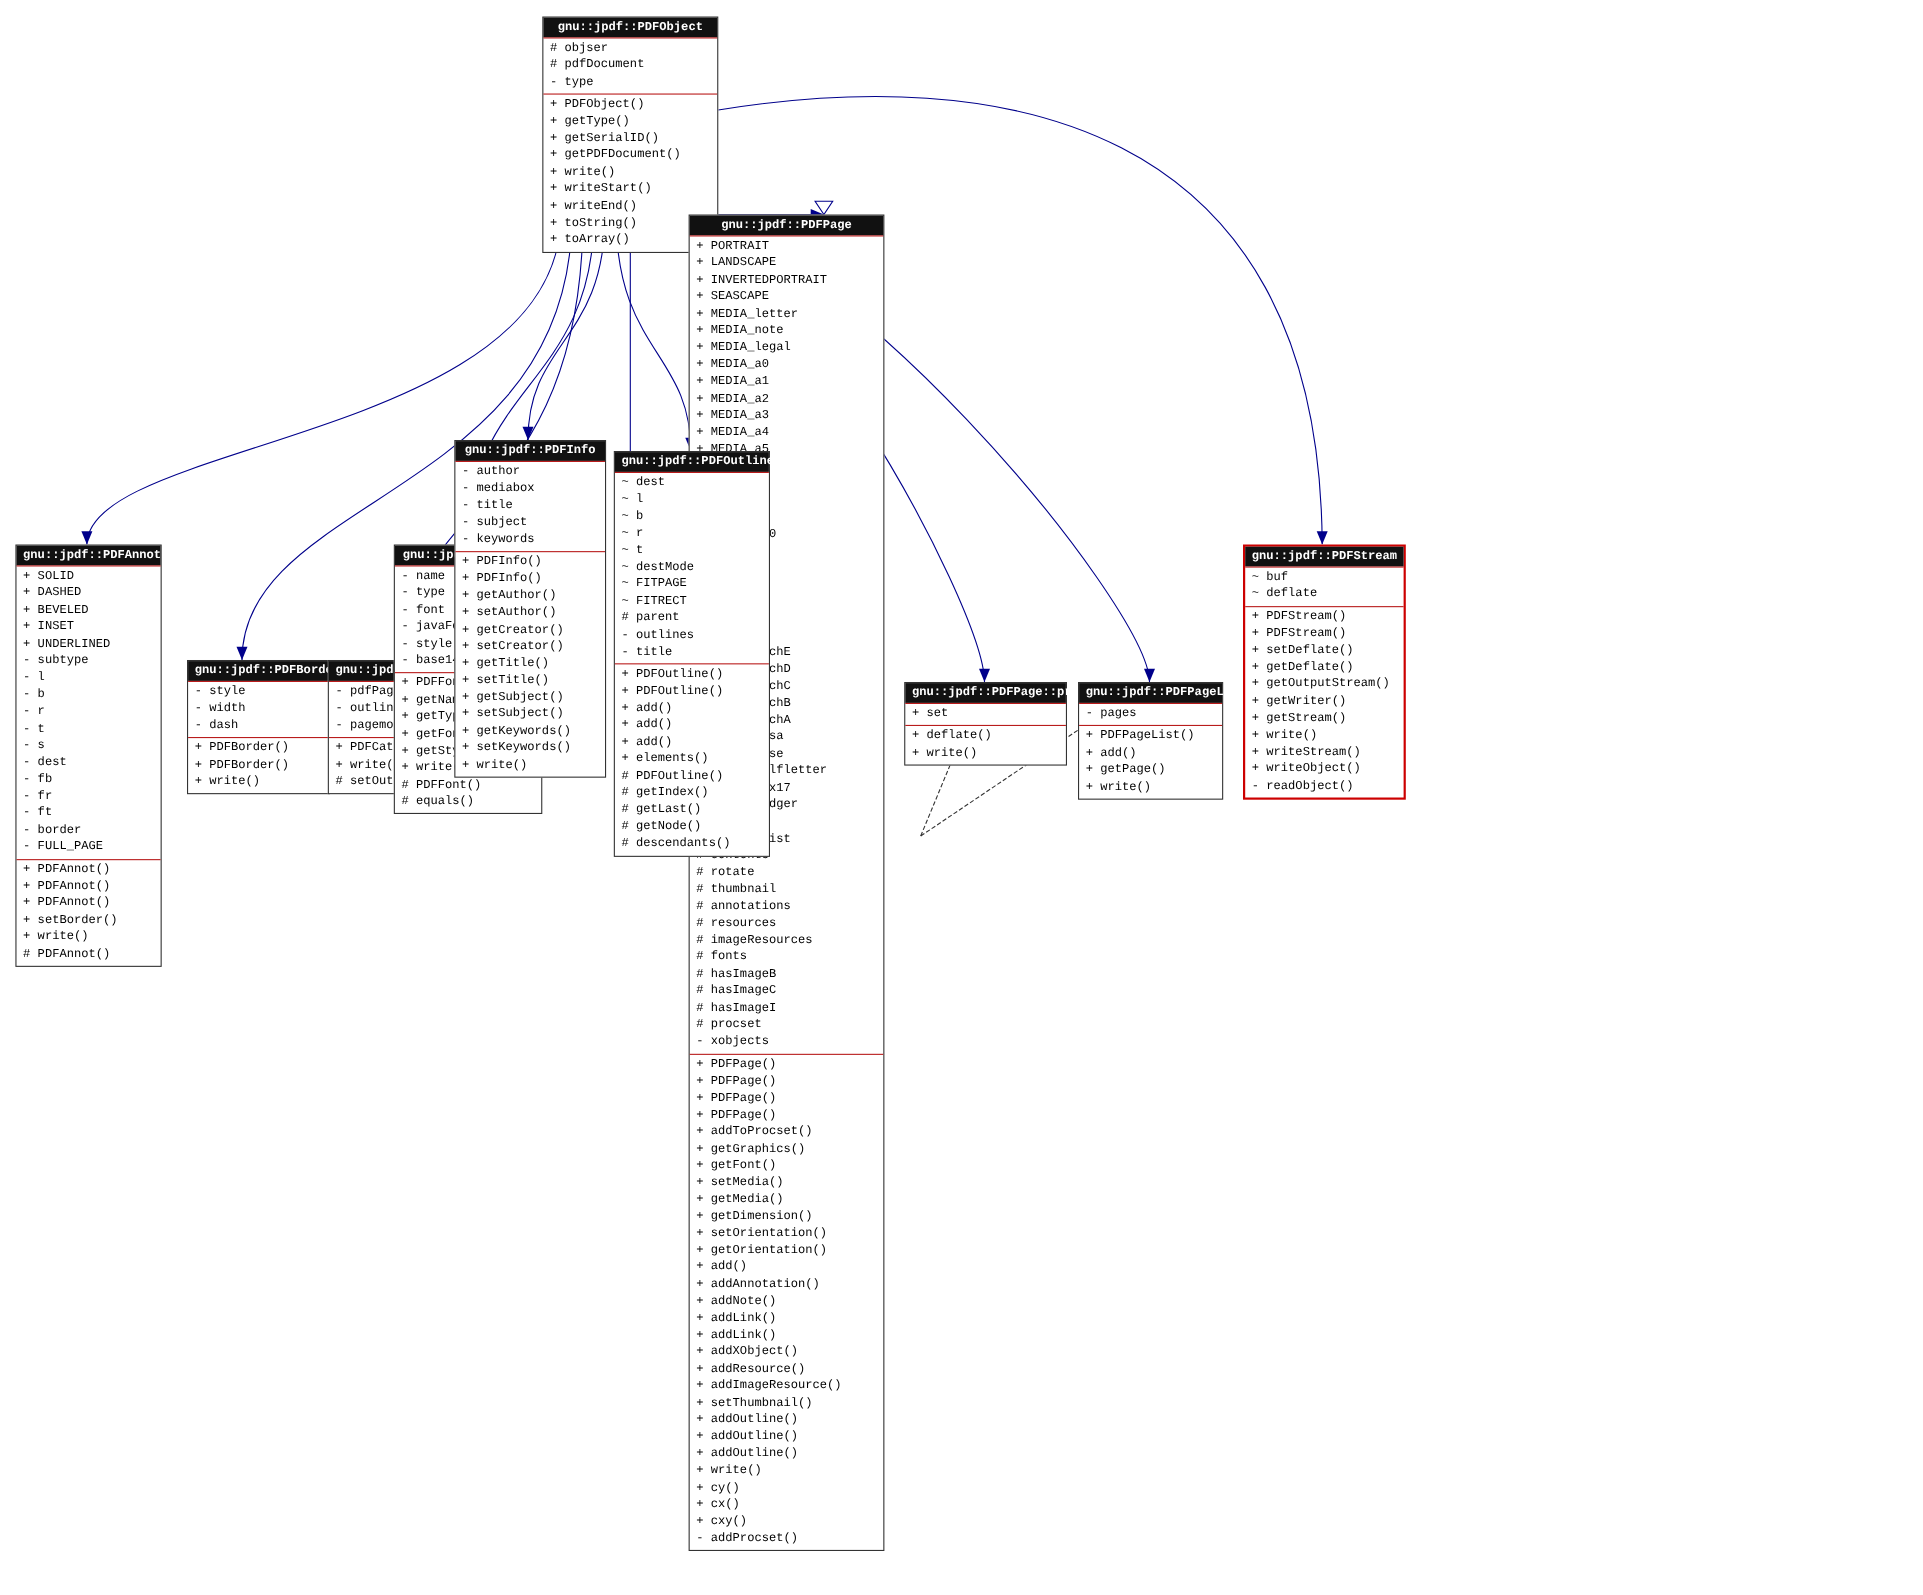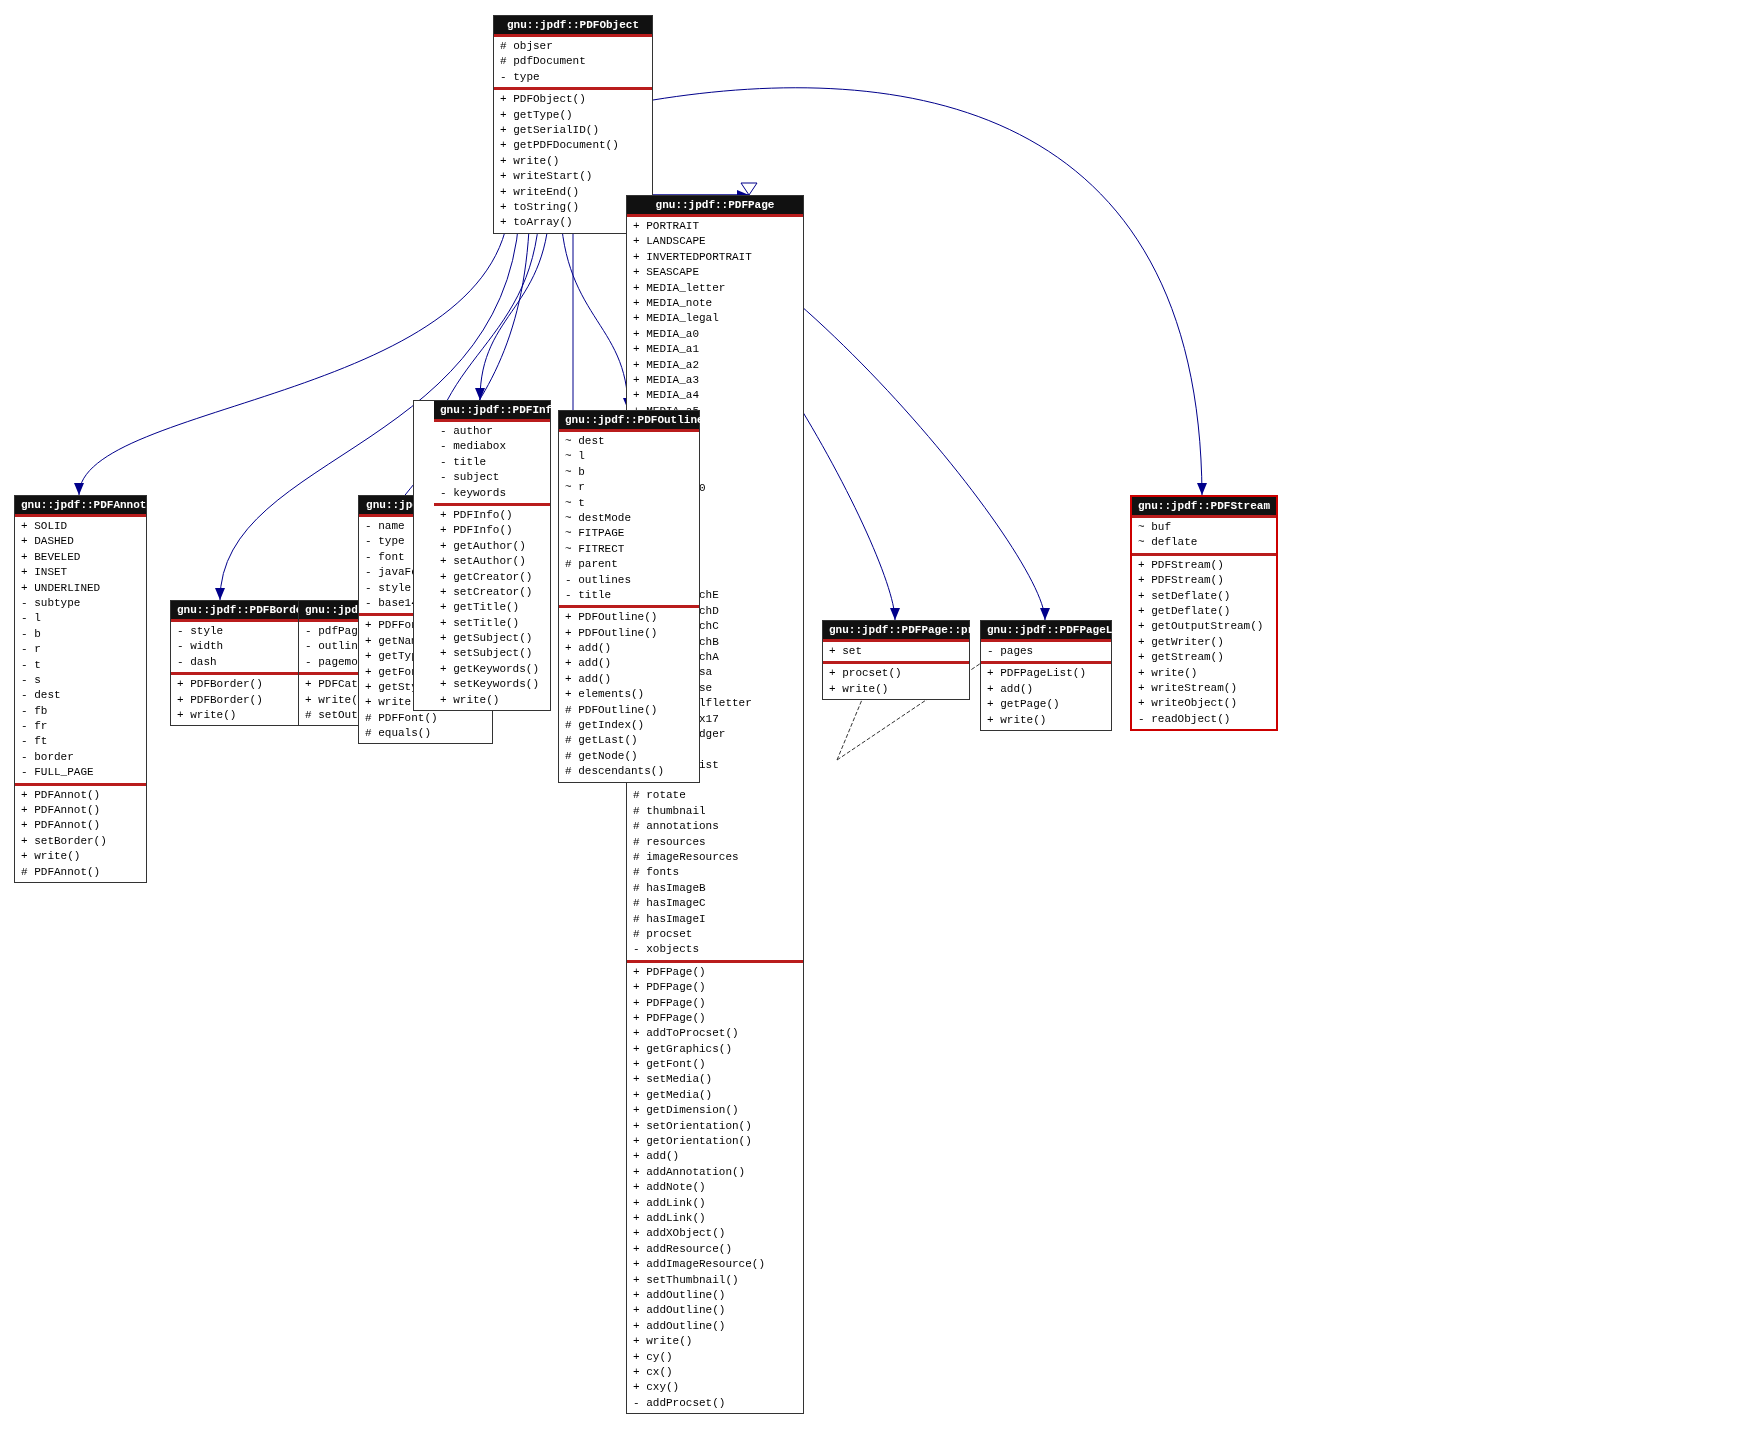--- a/index.html
+++ b/index.html
@@ -28,21 +28,21 @@
     .uml-title {
       background: #111;
       color: #fff;
       padding: 3px 6px;
       font-weight: bold;
       text-align: center;
       white-space: nowrap;
     }
     .uml-section {
       padding: 2px 6px;
-      border-top: 3px solid #b91c1c;
+      border-top: 1px solid #b91c1c;
       white-space: nowrap;
       line-height: 1.4;
     }
     .uml-section div {
       white-space: nowrap;
     }
     svg.connections {
       position: absolute;
       top: 0;
       left: 0;
@@ -279,21 +279,21 @@
       <div>+ getName()</div>
       <div>+ getType()</div>
       <div>+ getFont()</div>
       <div>+ getStyle()</div>
       <div>+ write()</div>
       <div># PDFFont()</div>
       <div># equals()</div>
     </div>
   </div>
 
-  <div class="uml-box" style="left:413px; top:400px; width:138px;padding-left:20px;">
+  <div class="uml-box" style="left:413px; top:400px; width:138px;">
     <div class="uml-title">gnu::jpdf::PDFInfo</div>
     <div class="uml-section">
       <div>- author</div>
       <div>- mediabox</div>
       <div>- title</div>
       <div>- subject</div>
       <div>- keywords</div>
     </div>
     <div class="uml-section">
       <div>+ PDFInfo()</div>
@@ -341,21 +341,21 @@
       <div># descendants()</div>
     </div>
   </div>
 
   <div class="uml-box" style="left:822px; top:620px; width:148px;">
     <div class="uml-title">gnu::jpdf::PDFPage::procset</div>
     <div class="uml-section">
       <div>+ set</div>
     </div>
     <div class="uml-section">
-      <div>+ procset()</div>
+      <div>+ deflate()</div>
       <div>+ write()</div>
     </div>
   </div>
 
   <div class="uml-box" style="left:980px; top:620px; width:132px;">
     <div class="uml-title">gnu::jpdf::PDFPageList</div>
     <div class="uml-section">
       <div>- pages</div>
     </div>
     <div class="uml-section">

